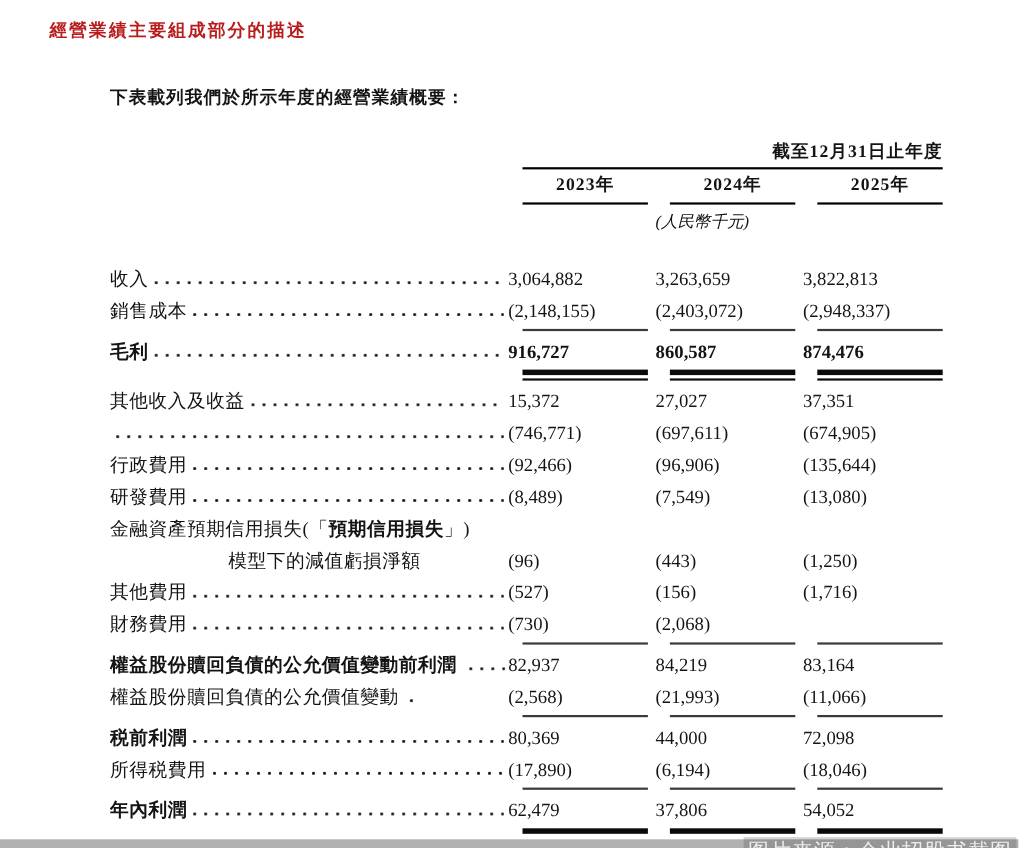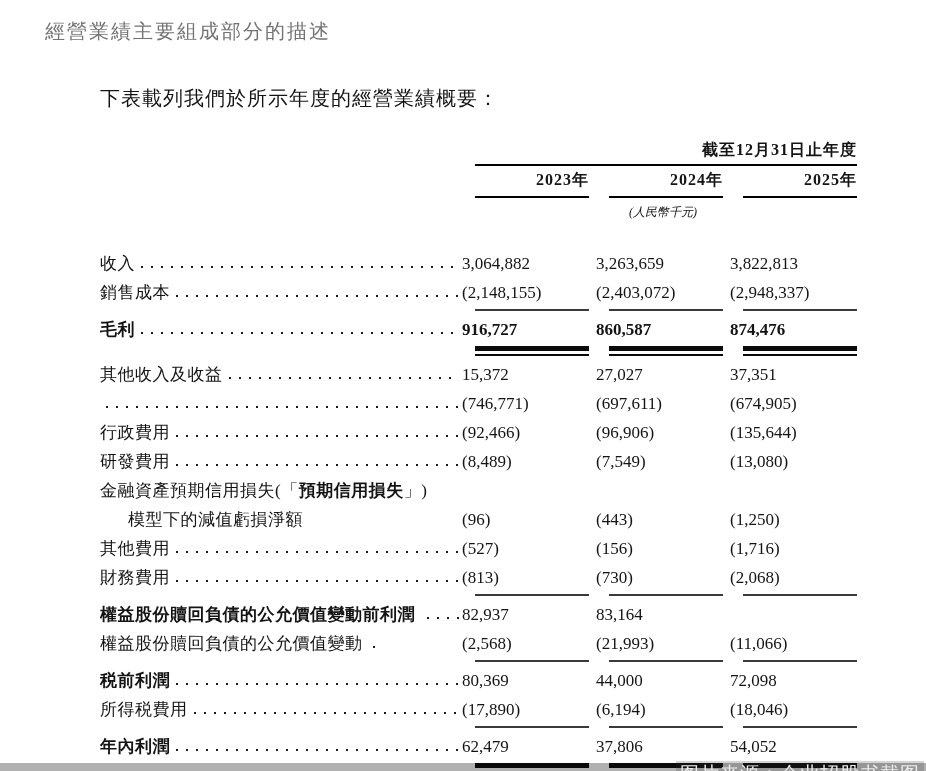--- a/index.html
+++ b/index.html
@@ -1,42 +1,42 @@
 <!DOCTYPE html>
 <html><head>
 <meta charset="utf-8">
 <style>
   html,body{margin:0;padding:0;background:#ffffff;}
   body{width:926px;height:771px;overflow:hidden;
        font-family:"Liberation Serif","DejaVu Serif",serif;color:#141414;}
   .page{position:relative;width:926px;height:771px;background:#fff;}
 
   .section-title{
-    margin:18px 0 0 45px;font-size:20px;font-weight:400;letter-spacing:2px;
-    font-family:"Liberation Sans","DejaVu Sans",sans-serif;color:#737373;
+    margin:18px 0 0 45px;font-size:16px;font-weight:700;letter-spacing:2px;
+    font-family:"Liberation Sans","DejaVu Sans",sans-serif;color:#b91c1c;
   }
-  .intro{margin:40px 0 4px 100px;font-size:20px;letter-spacing:1px;}
+  .intro{margin:40px 0 4px 100px;font-size:16px;letter-spacing:1px;font-weight:bold;}
 
   .table-wrap{margin:28px 0 0 100px;width:764px;}
   .grid{display:grid;grid-template-columns:1fr 134px 134px 134px;}
 
   
   .span-head{grid-column:2/5;margin-left:13px;margin-right:7px;
     border-bottom:2px solid #000;text-align:right;
     font-size:16px;font-weight:700;padding-bottom:3px;letter-spacing:1px;}
   .year-row{margin-top:4px;}
   .year-cell{margin-left:13px;margin-right:7px;border-bottom:2px solid #000;
-    text-align:right;font-size:16px;font-weight:700;padding-bottom:5px;letter-spacing:1px;}
+    text-align:center;font-size:16px;font-weight:700;padding-bottom:5px;letter-spacing:1px;}
   .unit-row{margin-top:6px;}
-  .unit-cell{grid-column:3;text-align:center;font-size:12px;font-style:italic;}
+  .unit-cell{grid-column:3;text-align:left;font-size:15px;font-style:italic;}
 
   
   #table-body{margin-top:28px;}
   .data-row{height:29px;line-height:29px;font-size:17px;}
-  .label-area{display:flex;align-items:stretch;overflow:hidden;}
+  .label-area{display:flex;align-items:stretch;overflow:hidden;text-align:center;}
   .label-area.indent{padding-left:28px;flex-direction:column;}
   .row-label{white-space:nowrap;letter-spacing:0.5px;}
   .bold{font-weight:700;}
   .spacer{flex:1;}
   .dots{background-image:radial-gradient(circle,#1c1c1c 1.15px,transparent 1.5px);
         background-size:10px 6px;background-repeat:repeat-x;
         background-position:2px calc(100% - 8px);}
   .leader-full{flex:1;margin-right:4px;}
   .leader-short{width:80px;}
   .leader-few{width:38px;margin-left:6px;}
@@ -211,21 +211,20 @@
           </div>
           <div class="cell"><span class="neg">(527)</span></div>
           <div class="cell"><span class="neg">(156)</span></div>
           <div class="cell"><span class="neg">(1,716)</span></div>
         </div>
         <div class="grid data-row">
           <div class="label-area">
             <span class="row-label"><span>財務費用</span></span>
             <span class="dots leader-full"></span>
           </div>
-          <div class="cell"><span class="neg">(813)</span></div>
           <div class="cell"><span class="neg">(730)</span></div>
           <div class="cell"><span class="neg">(2,068)</span></div>
         </div>
         <div class="grid rule-row">
           <div></div>
           <div>
             <div class="rline rule-single"></div>
           </div>
           <div>
             <div class="rline rule-single"></div>
@@ -234,20 +233,21 @@
             <div class="rline rule-single"></div>
           </div>
         </div>
         <div class="grid data-row">
           <div class="label-area">
             <span class="row-label bold"><span>權益股份贖回負債的公允價值變動前利潤</span></span>
             <span class="dots leader-few"></span>
             <span class="spacer"></span>
           </div>
           <div class="cell"><span class="pos">82,937</span></div>
+          <div class="cell"><span class="pos">84,219</span></div>
           <div class="cell"><span class="pos">83,164</span></div>
         </div>
         <div class="grid data-row">
           <div class="label-area">
             <span class="row-label"><span>權益股份贖回負債的公允價值變動</span></span>
             <span class="dots leader-one"></span>
             <span class="spacer"></span>
           </div>
           <div class="cell"><span class="neg">(2,568)</span></div>
           <div class="cell"><span class="neg">(21,993)</span></div>

